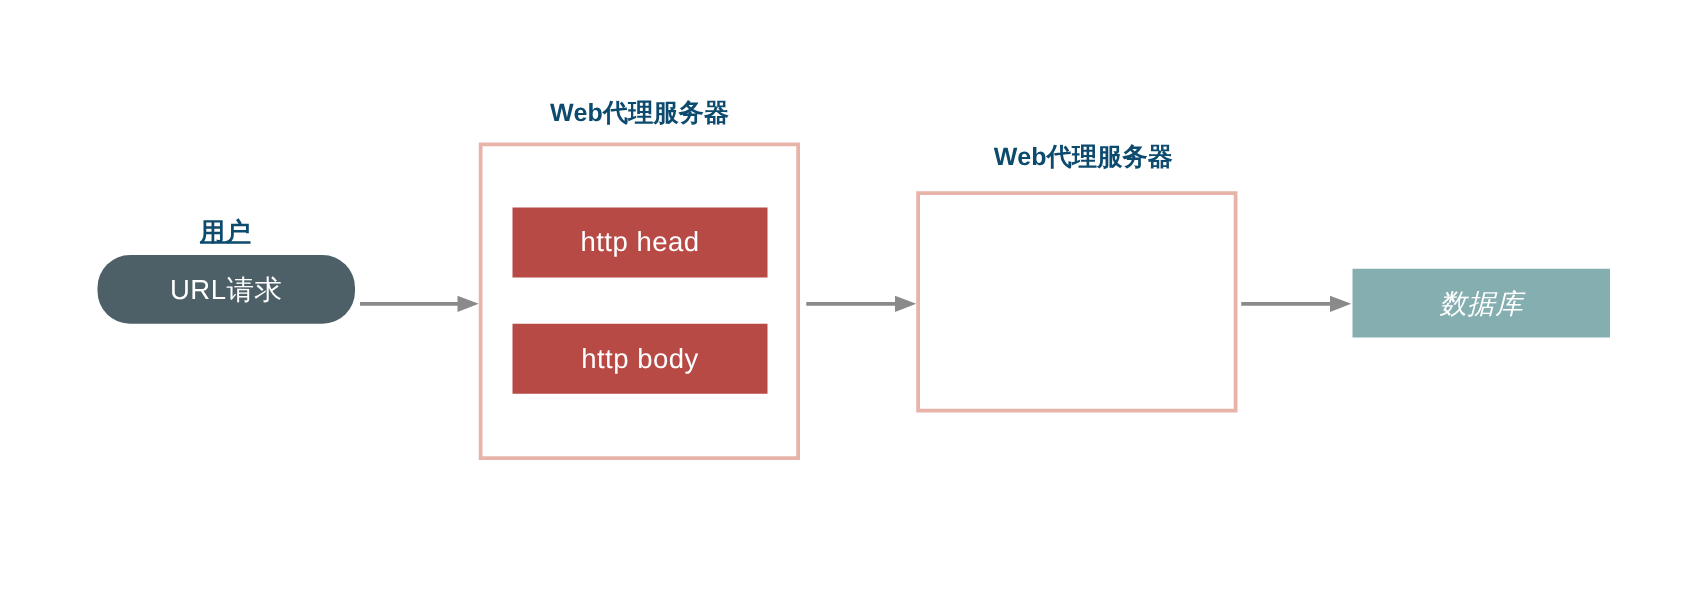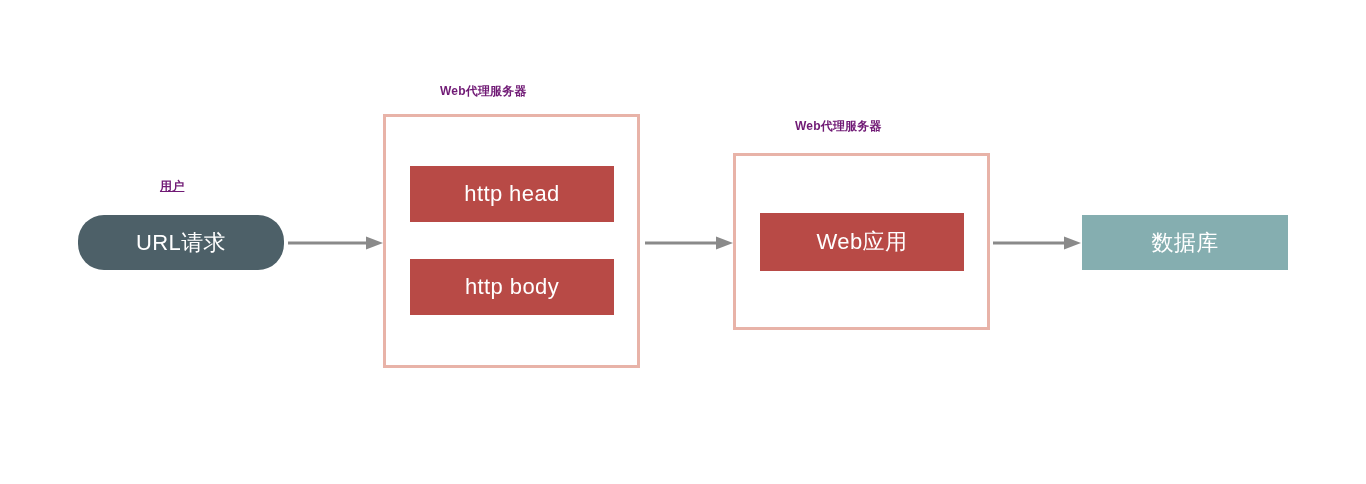--- a/index.html
+++ b/index.html
@@ -14,44 +14,44 @@
     position: relative;
     width: 1366px;
     height: 484px;
     background: #ffffff;
     overflow: hidden;
   }
 
   
   .caption {
     position: absolute;
-    font-size: 12px;
+    font-size: 20px;
     font-weight: 700;
-    color: #701a75;
+    color: #0c4a6e;
     letter-spacing: 0.2px;
     white-space: nowrap;
     line-height: 20px;
   }
 
   
   .solid-box {
     position: absolute;
     display: flex;
     align-items: center;
     justify-content: center;
     color: #ffffff;
     font-size: 22px;
     font-weight: 400;
     letter-spacing: 0.4px;
     white-space: nowrap;
     box-sizing: border-box;
   }
   .solid-box.slate   { background: #4d6068; }
   .solid-box.red     { background: #b84a46; }
-  .solid-box.teal    { background: #85aeb0; }
+  .solid-box.teal    { background: #85aeb0; font-style: italic; }
 
   
   .container-box {
     position: absolute;
     background: #ffffff;
     border: 3px solid #e8b3a8;
     box-sizing: border-box;
   }
 
   
@@ -61,21 +61,21 @@
   }
   .arrow svg { display: block; overflow: visible; }
 </style>
 </head>
 <body>
 
 <div id="canvas">
 
   <div class="caption" style="left:160px; top:176px;text-decoration:underline;">用户</div>
 
-  <div class="solid-box slate" style="left:78px; top:215px; width:206px; height:55px;border-radius:26px;">
+  <div class="solid-box slate" style="left:78px; top:204px; width:206px; height:55px;border-radius:26px;">
     <span>URL请求</span>
   </div>
 
   <div class="arrow" style="left:288px; top:236px; width:95px;">
     <svg width="95" height="14" viewBox="0 0 95 14">
       <line x1="0" y1="7" x2="80" y2="7" stroke="#8a8a8a" stroke-width="3"></line>
       <polygon points="78,0.5 95,7 78,13.5" fill="#8a8a8a"></polygon>
     </svg>
   </div>
 
@@ -95,23 +95,20 @@
     <svg width="88" height="14" viewBox="0 0 88 14">
       <line x1="0" y1="7" x2="73" y2="7" stroke="#8a8a8a" stroke-width="3"></line>
       <polygon points="71,0.5 88,7 71,13.5" fill="#8a8a8a"></polygon>
     </svg>
   </div>
 
   <div class="caption" style="left:795px; top:116px;">Web代理服务器</div>
 
   <div class="container-box" style="left:733px; top:153px; width:257px; height:177px;"></div>
 
-  <div class="solid-box red" style="left:760px; top:213px; width:204px; height:58px;">
-    <span>Web应用</span>
-  </div>
 
   <div class="arrow" style="left:993px; top:236px; width:88px;">
     <svg width="88" height="14" viewBox="0 0 88 14">
       <line x1="0" y1="7" x2="73" y2="7" stroke="#8a8a8a" stroke-width="3"></line>
       <polygon points="71,0.5 88,7 71,13.5" fill="#8a8a8a"></polygon>
     </svg>
   </div>
 
   <div class="solid-box teal" style="left:1082px; top:215px; width:206px; height:55px;">
     <span>数据库</span>

